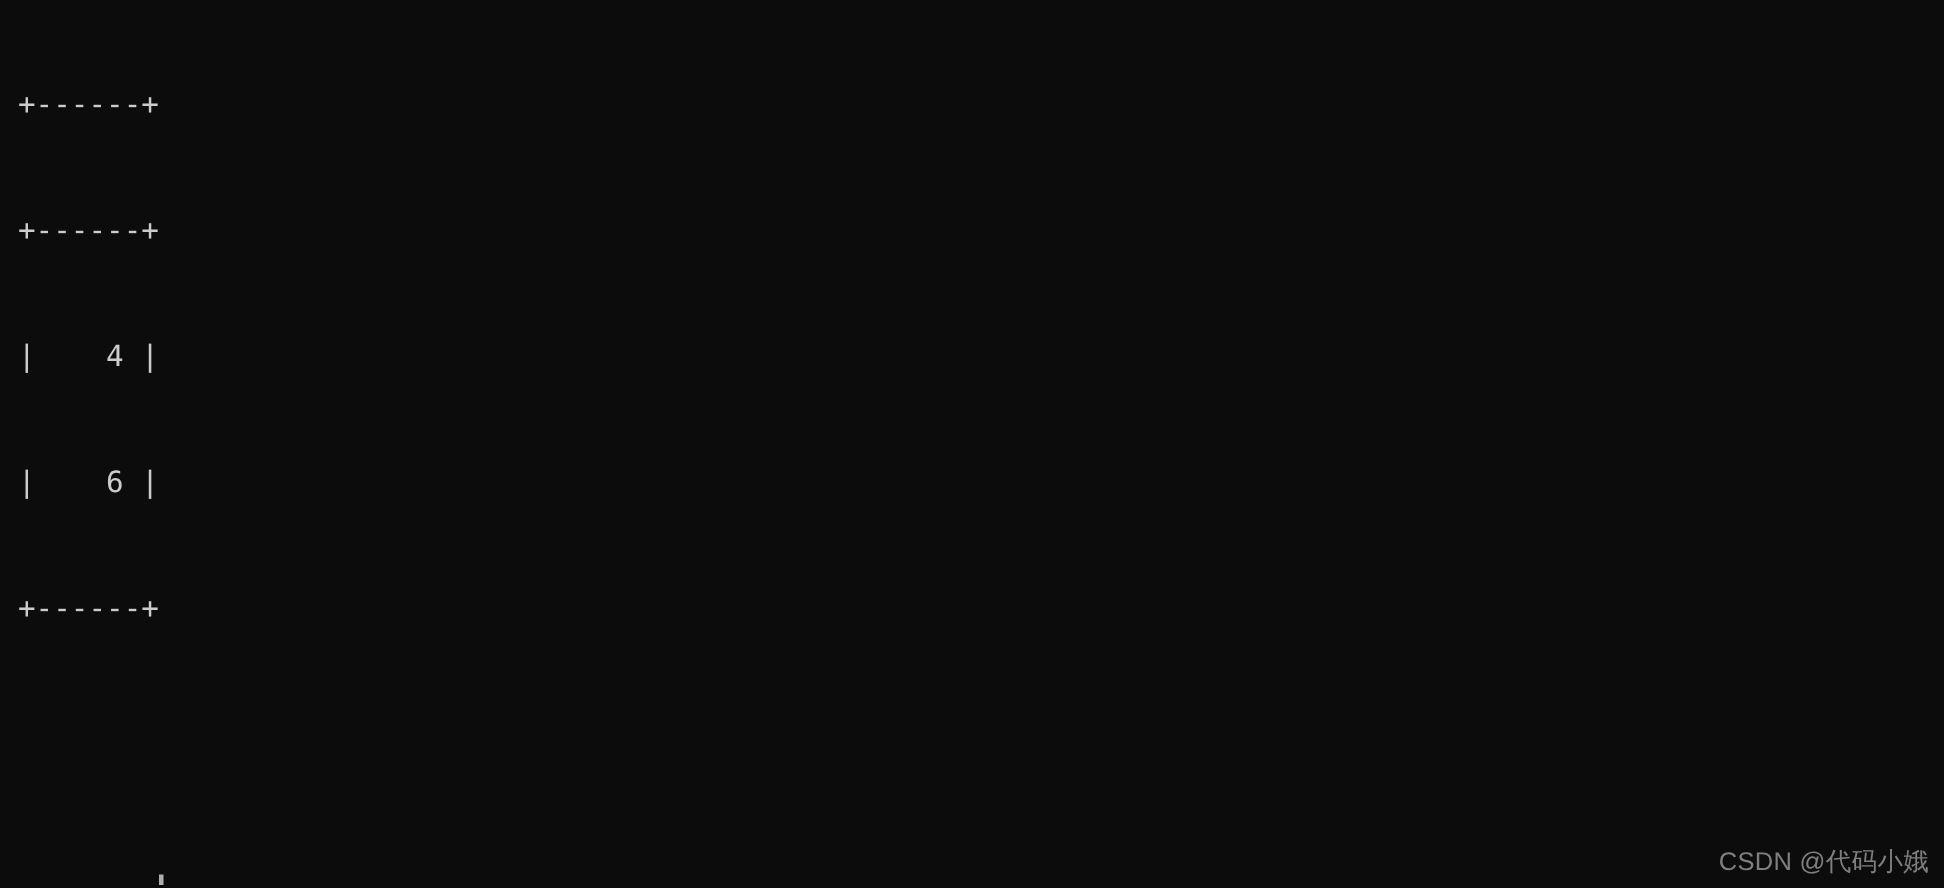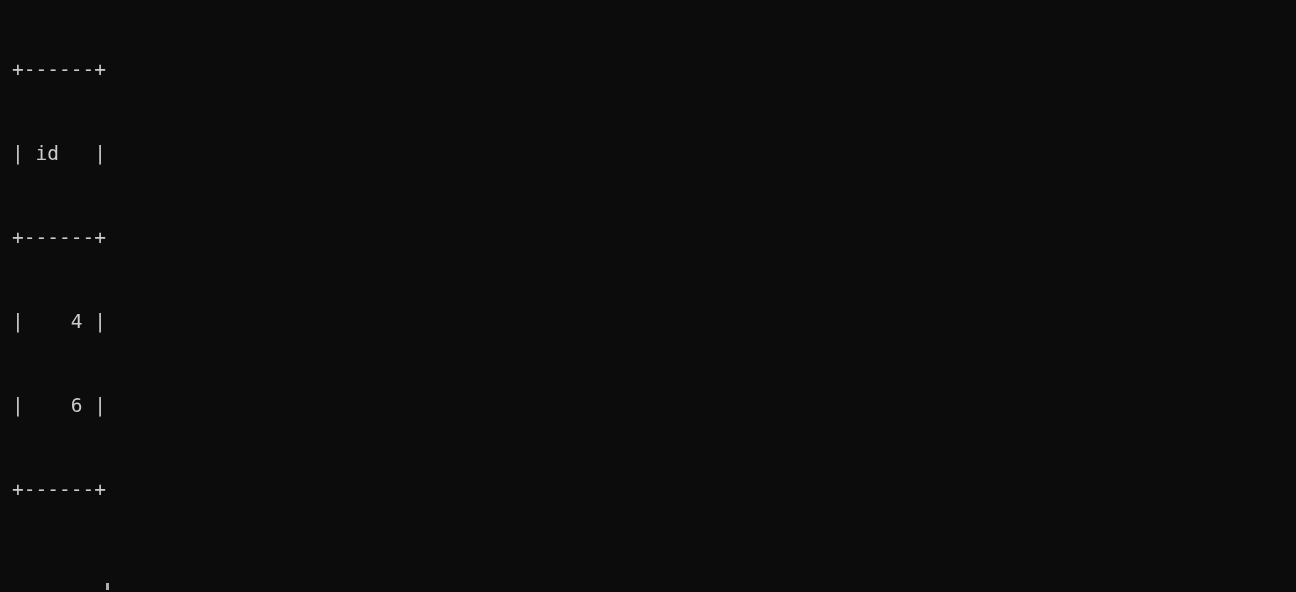--- a/index.html
+++ b/index.html
@@ -55,21 +55,20 @@
     letter-spacing: 0.2px;
   }
 </style>
 </head>
 <body>
 
 <div id="terminal">
 
   <div id="console-output">
     <div class="line">+------+</div>
-    <div class="line">| id   |</div>
     <div class="line">+------+</div>
     <div class="line">|    4 |</div>
     <div class="line">|    6 |</div>
     <div class="line">+------+</div>
     
     
     
     
     
     
@@ -77,14 +76,15 @@
     
     
     
     
     
     
   </div>
 
   <div id="cursor"></div>
 
+  <div id="watermark">CSDN @代码小娥</div>
 
 </div>
 
 </body></html>

